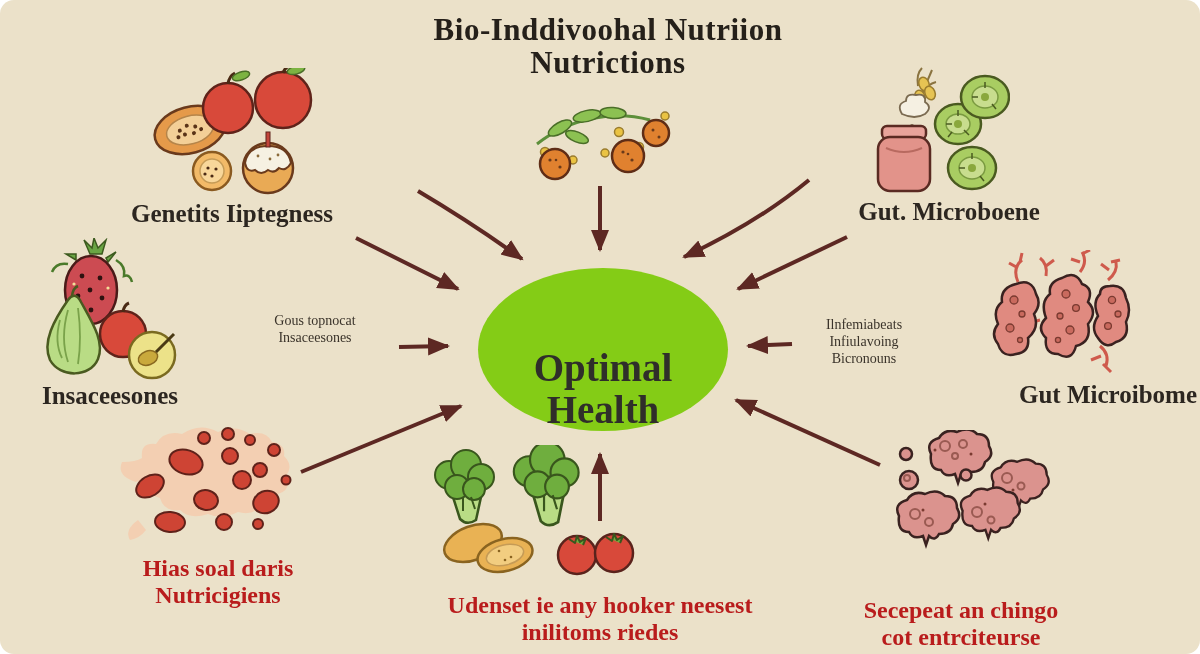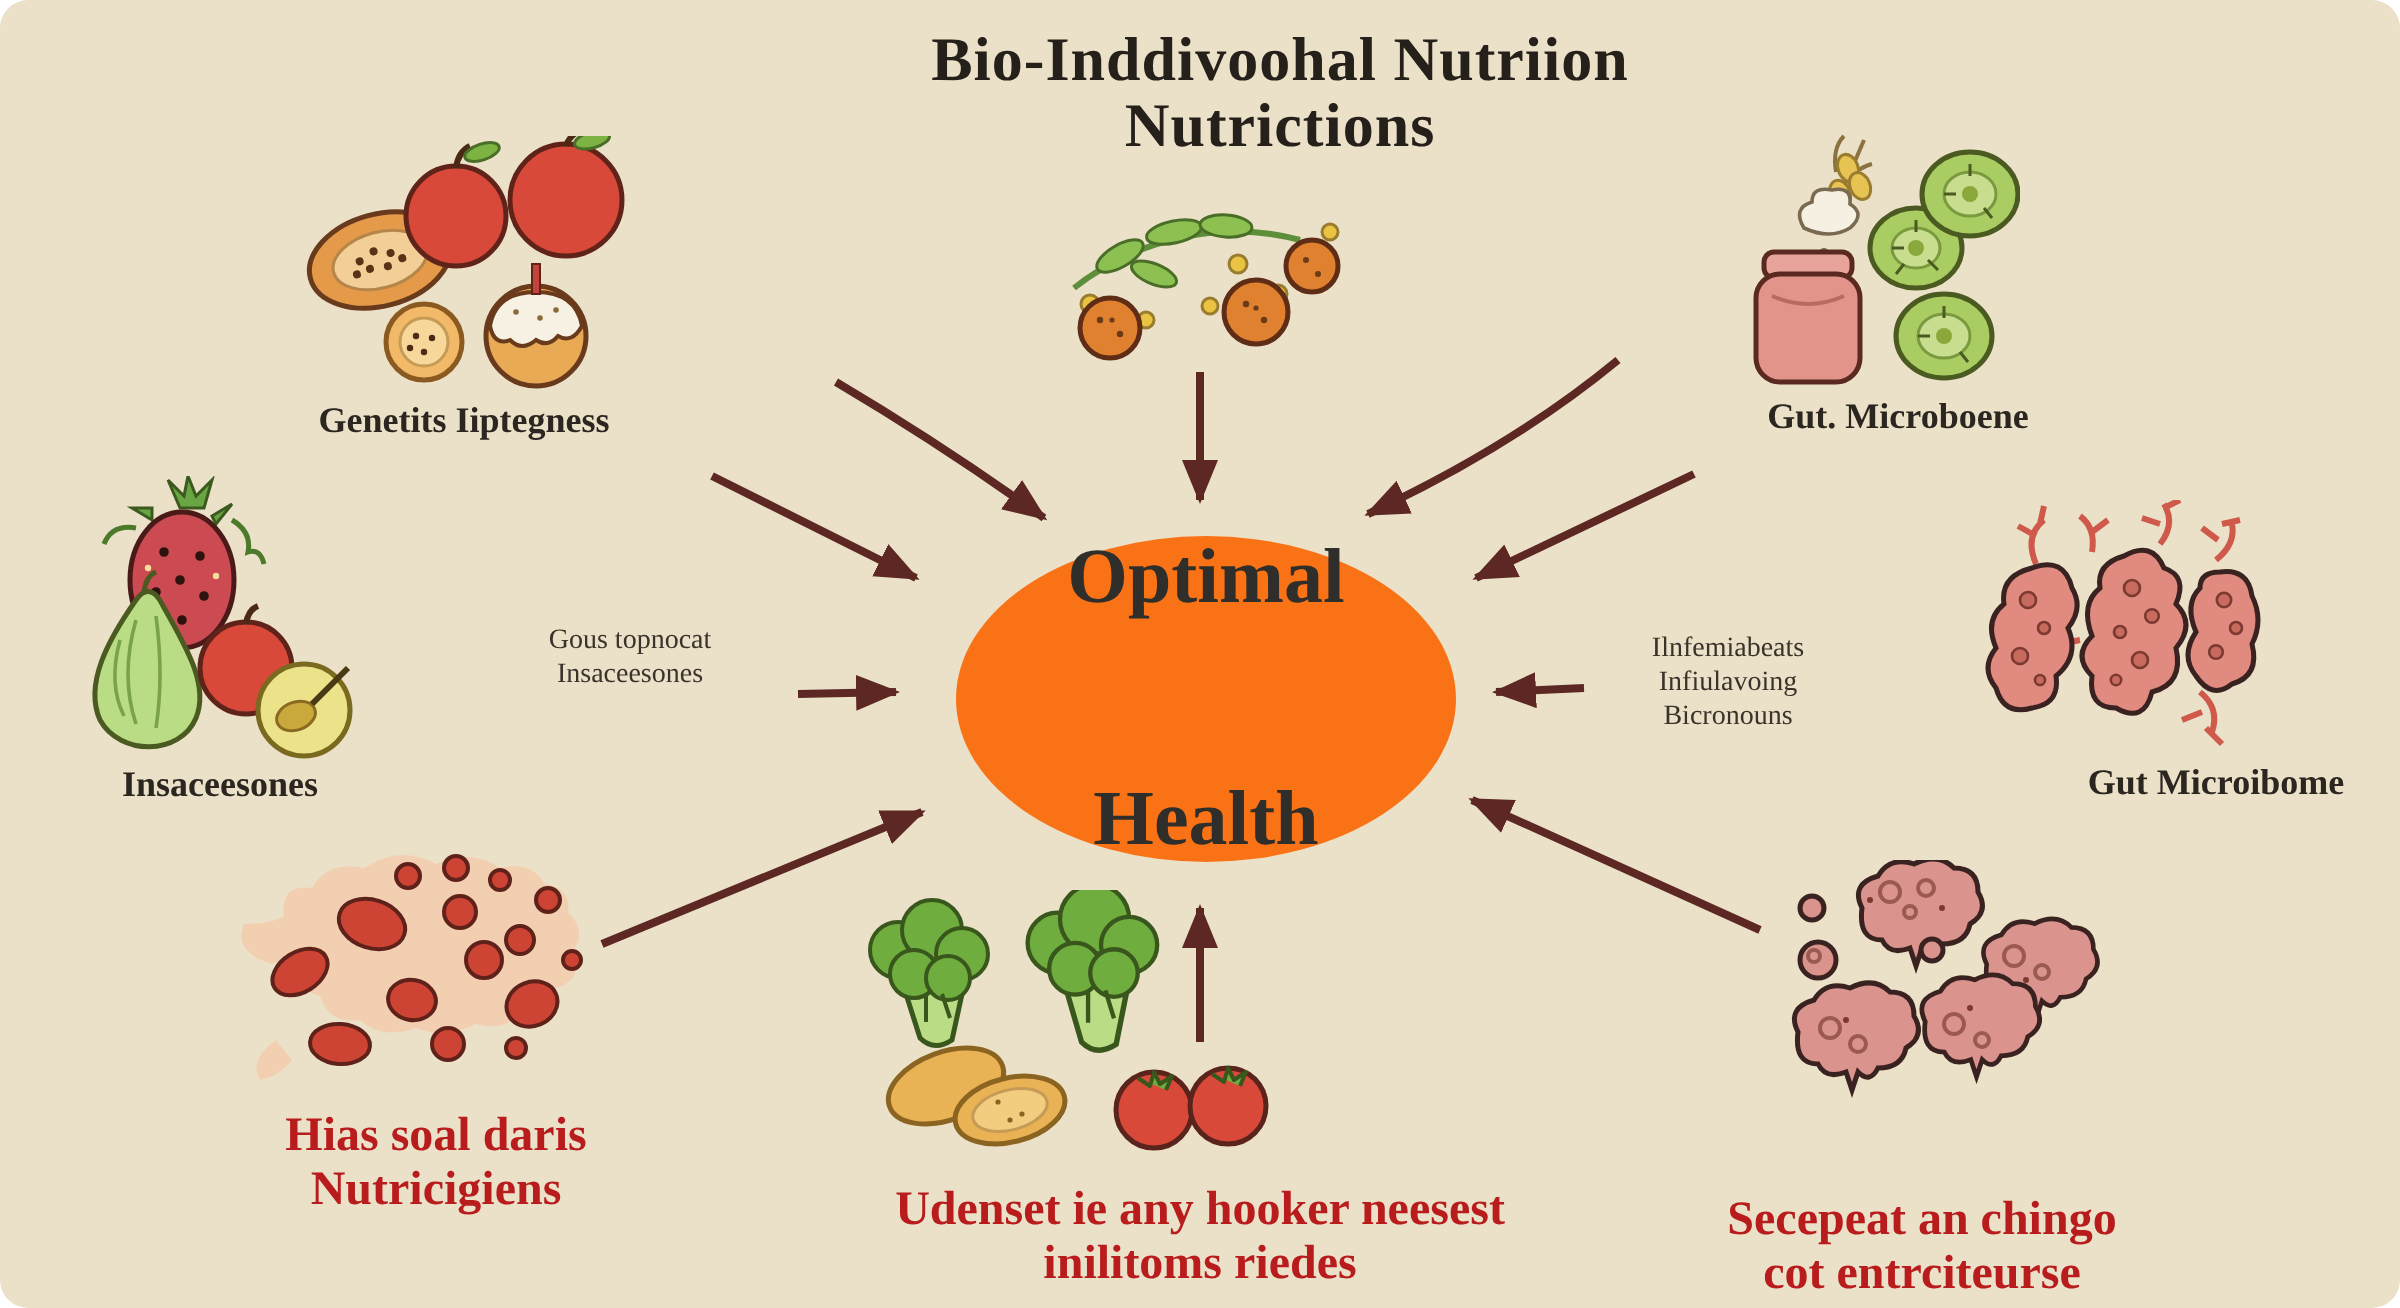--- a/index.html
+++ b/index.html
@@ -4,36 +4,36 @@
 <style>
   html,body{margin:0;padding:0;background:#ffffff;}
   #canvas{
     position:relative;width:1200px;height:654px;overflow:hidden;
     background:#ebe1c9;border-radius:14px;
     font-family:"Liberation Serif","DejaVu Serif",serif;color:#2c2620;
   }
   .abs{position:absolute;}
   .ctr{transform:translateX(-50%);text-align:center;}
   .title{font-weight:bold;font-size:31px;line-height:1.05;letter-spacing:.5px;color:#25201a;}
-  .node-label{font-weight:bold;font-size:18px;white-space:nowrap;color:#2c2620;}
+  .node-label{font-weight:bold;font-size:25px;white-space:nowrap;color:#2c2620;}
   .caption{font-size:14px;line-height:1.22;color:#3a332a;}
   .big-caption{font-weight:bold;font-size:24px;line-height:1.12;color:#b91c1c;white-space:nowrap;}
   .ellipse{
-    left:478px;top:268px;width:250px;height:163px;background:#f97316;border-radius:50%;
-    display:flex;flex-direction:column;align-items:center;justify-content:space-between;
+    left:478px;top:268px;width:250px;height:163px;background:#84cc16;border-radius:50%;
+    display:flex;flex-direction:column;align-items:center;justify-content:flex-end;
     font-weight:bold;font-size:39px;line-height:1.08;color:#2f2e2a;
   }
   svg{display:block;}
 </style>
 </head>
 <body>
 
 <div id="canvas">
 
-  <div class="abs ctr title" style="left:608px;top:14px;margin-left:32px;">
+  <div class="abs ctr title" style="left:608px;top:14px;">
     <div>Bio-Inddivoohal Nutriion</div>
     <div>Nutrictions</div>
   </div>
 
   <svg class="abs" style="left:0;top:0;" width="1200" height="654" viewBox="0 0 1200 654">
     <defs>
       <marker id="ah" markerUnits="userSpaceOnUse" markerWidth="24" markerHeight="20" refX="20" refY="9" orient="auto">
         <path d="M0,0 L22,9 L0,18 Z" fill="#5d2823"></path>
       </marker>
     </defs>

